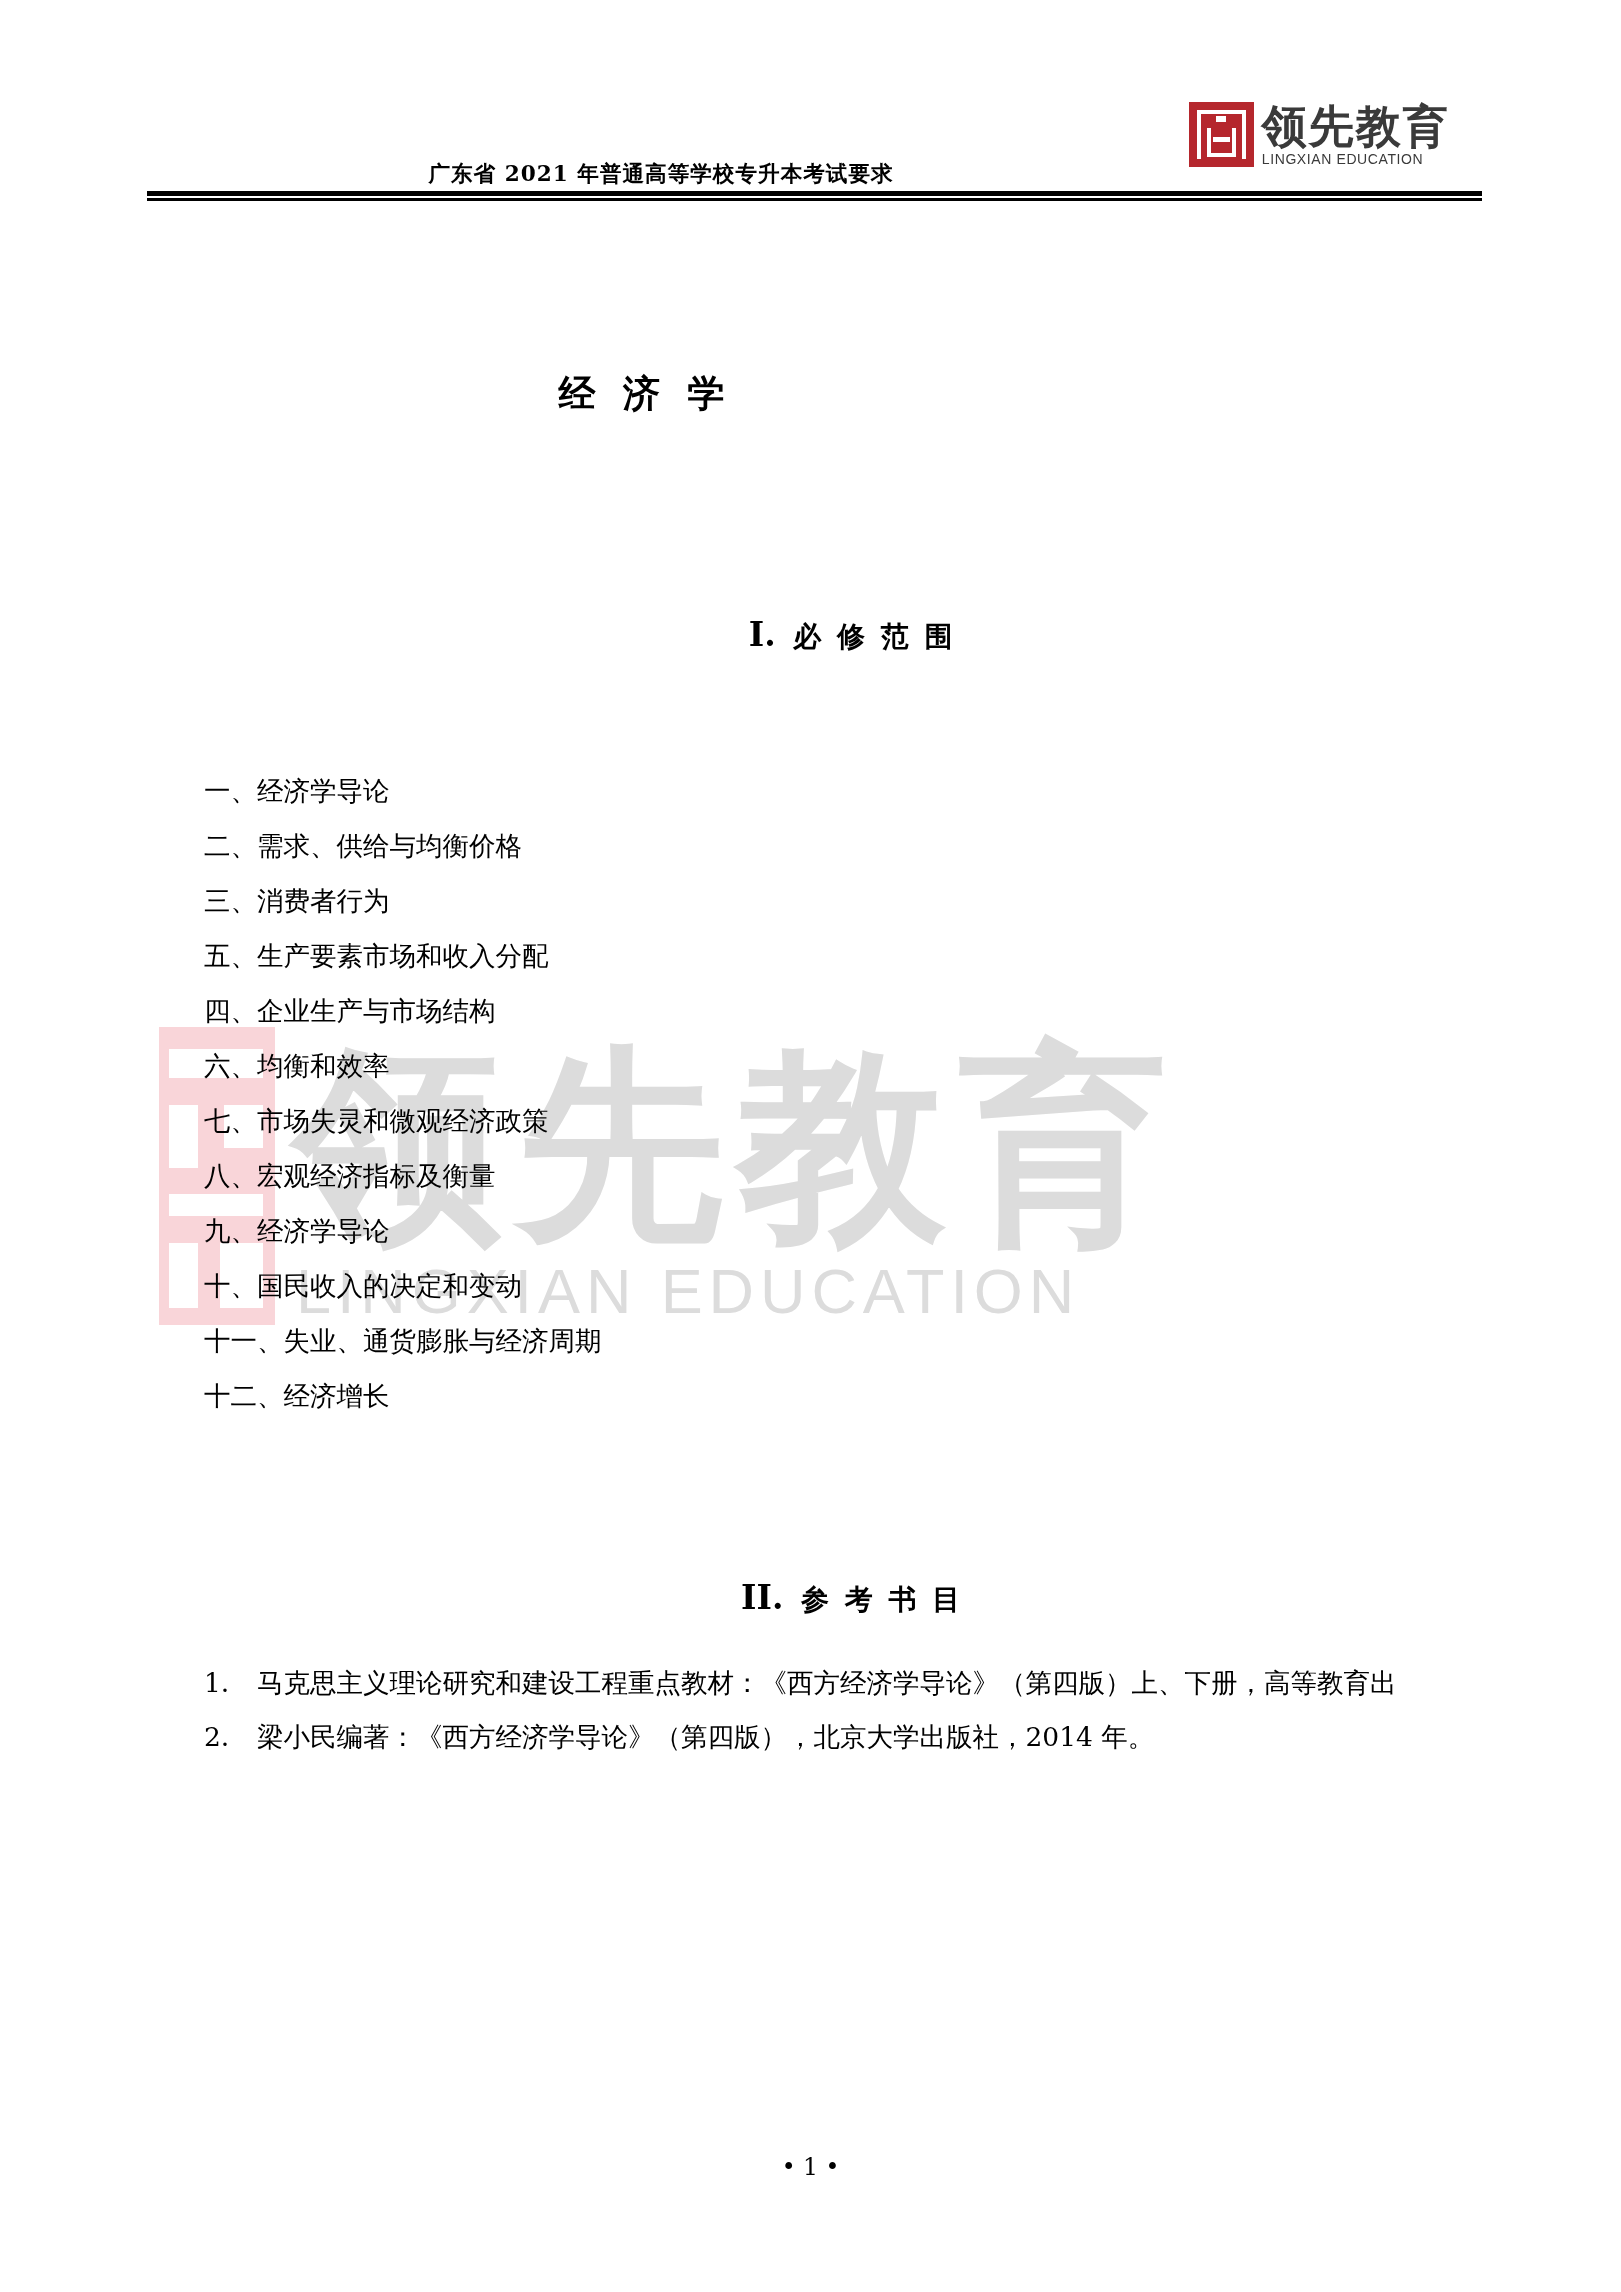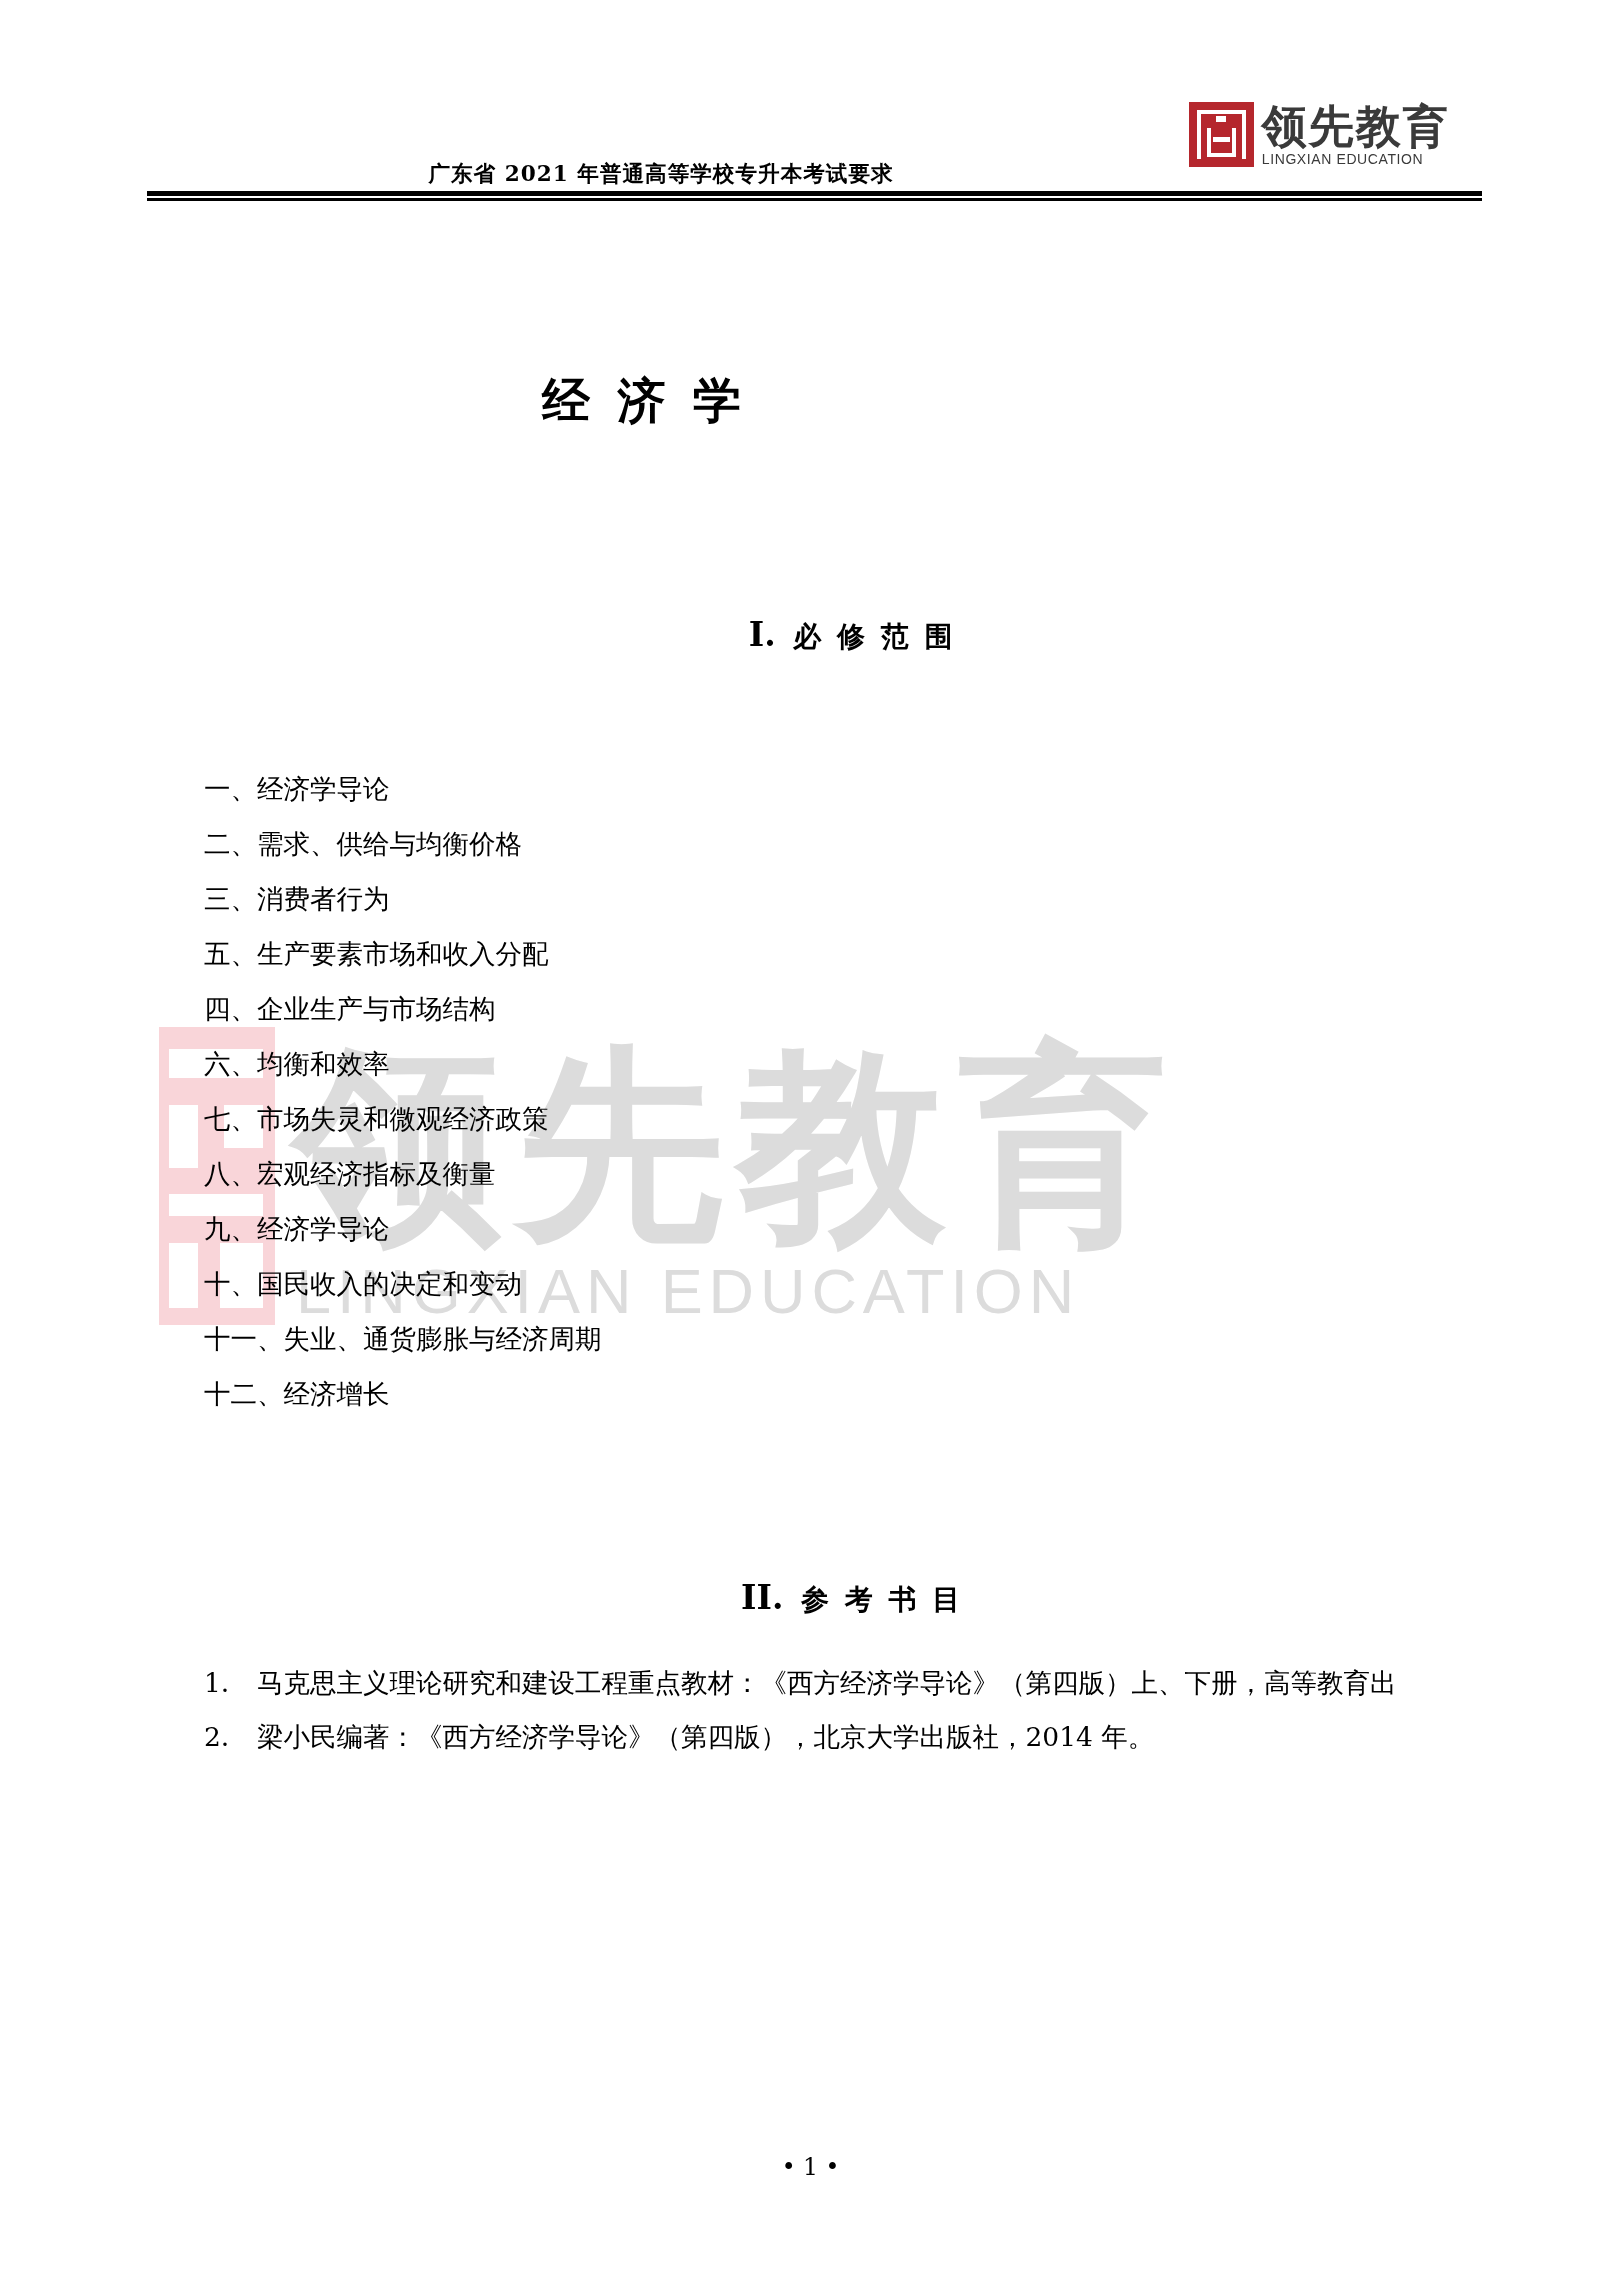--- a/index.html
+++ b/index.html
@@ -26,31 +26,31 @@
     
     .wm-seal { position: absolute; left: 159px; top: 1027px; width: 116px; height: 298px; background: #f9d5d9; }
     .wm-seal .hole { position: absolute; background: #fff; }
     .wm-cn { position: absolute; left: 294px; top: 1034px; font-family: "DejaVu Sans", sans-serif; font-weight: bold;
       font-size: 208px; line-height: 225px; color: #dcdcdc; letter-spacing: 13.7px; white-space: nowrap; }
     .wm-en { position: absolute; left: 296px; top: 1257px; font-family: "Liberation Sans", sans-serif;
       font-size: 63px; line-height: 69px; color: #dcdcdc; letter-spacing: 5.9px; white-space: nowrap; }
 
     
     .main-title { position: absolute; left: 0; width: 1283px; top: 369px; text-align: center;
-      font-family: "DejaVu Sans", sans-serif; font-weight: bold; font-size: 48px; letter-spacing: 27.4px; text-indent: 27.4px; }
+      font-family: "DejaVu Sans", sans-serif; font-weight: bold; font-size: 37px; letter-spacing: 27.4px; text-indent: 27.4px; }
     .section-title { position: absolute; left: 0; width: 1621px; text-align: center;
       font-weight: bold; font-size: 28px; white-space: nowrap; margin-left: 48px; }
     .section-title .num { font-family: "DejaVu Serif", serif; font-size: 33px; }
     .section-title .txt { font-family: "DejaVu Sans", sans-serif; letter-spacing: 15.7px; margin-left: 17.6px; }
     #sec1 { top: 615px; }
     #sec2 { top: 1578px; }
 
     
     .topic-list { position: absolute; left: 204px; top: 774px; margin: 0; padding: 0; list-style: none; }
-    .topic-list li { font-family: Liberation Mono, monospace; font-size: 26.5px; height: 55px; line-height: 35px; white-space: nowrap; }
+    .topic-list li { font-family: Liberation Serif, serif; font-size: 26.5px; height: 55px; line-height: 35px; white-space: nowrap; }
 
     
     .refs { position: absolute; left: 149px; width: 1333px; top: 1656px; font-family: "DejaVu Serif", serif; font-size: 26.5px; }
     .ref { line-height: 54px; }
     .ref .rnum { display: inline-block; margin-left: 55px; width: 53px; }
     .ref.wrap .cont { display: block; }
 
     .page-num { position: absolute; left: 0; width: 1621px; top: 2153px; text-align: center;
       font-family: "DejaVu Serif", serif; font-size: 23.5px; }
   </style>

